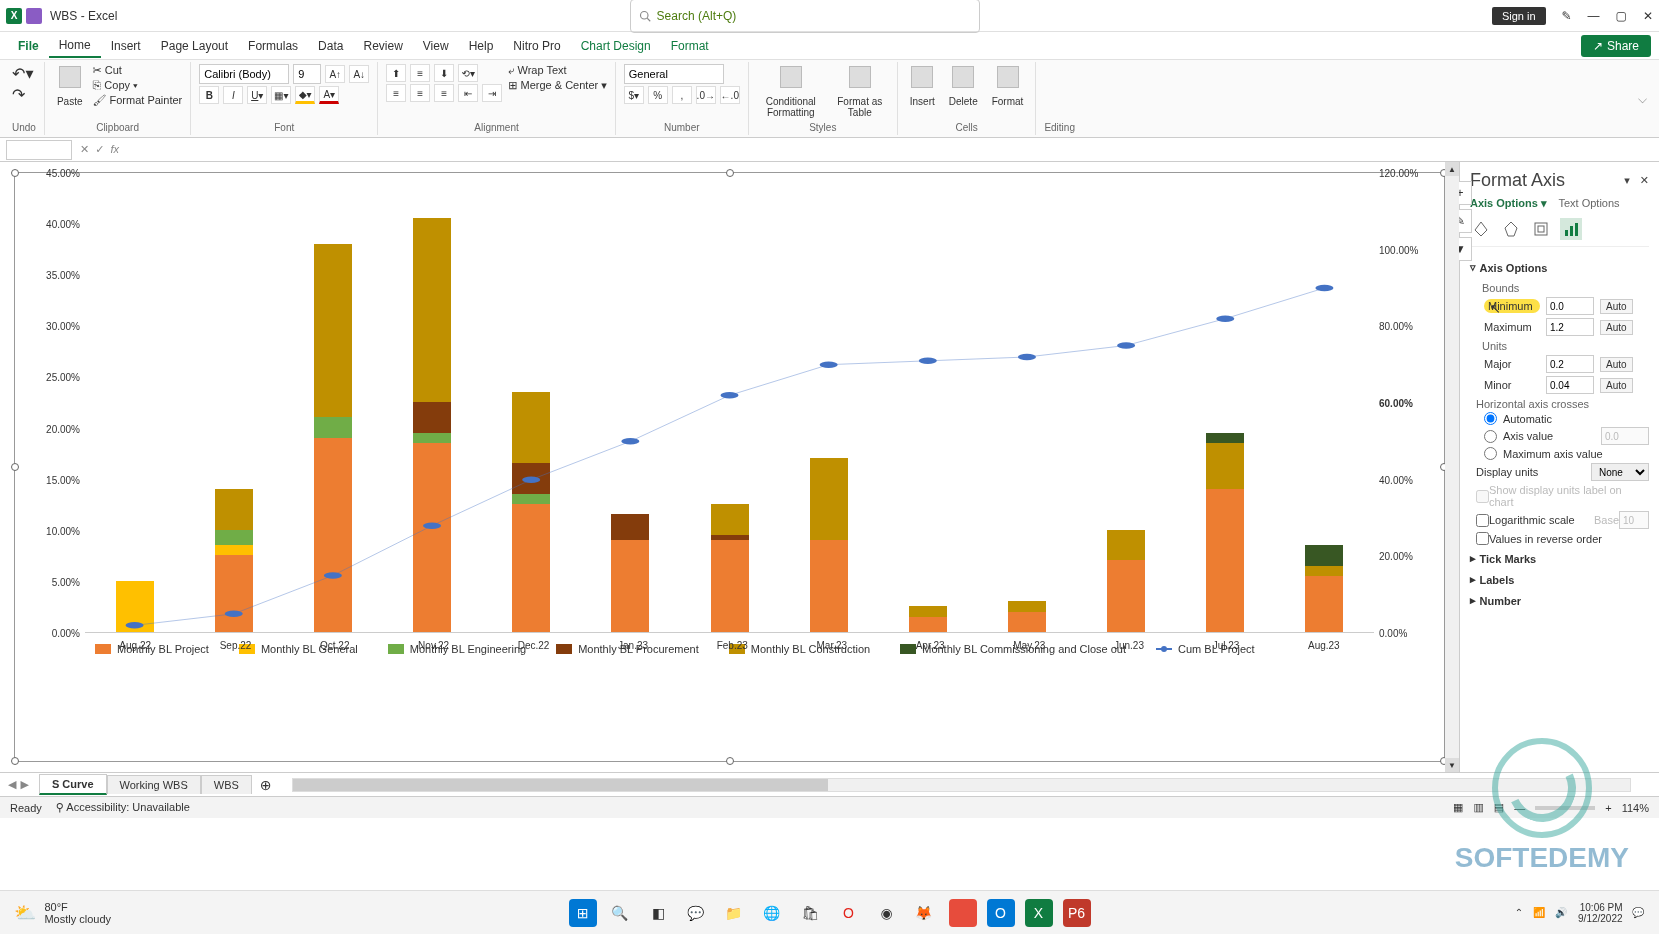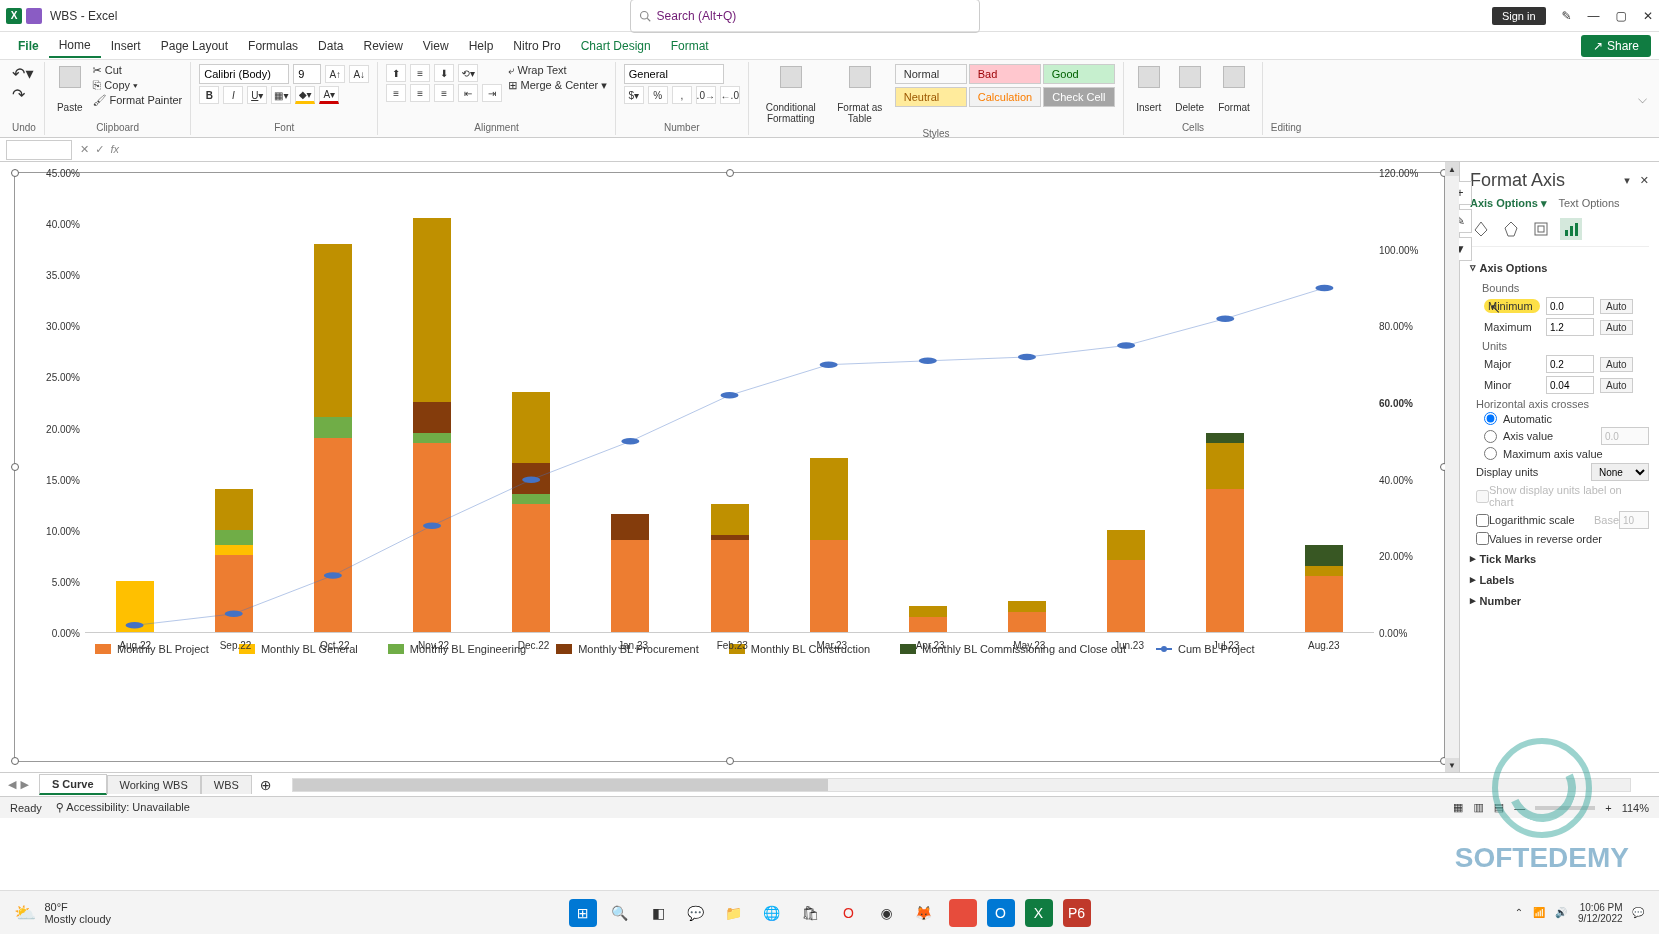--- a/index.html
+++ b/index.html
@@ -3,39 +3,39 @@
 <meta charset="utf-8">
 <style>
 * { margin: 0; padding: 0; box-sizing: border-box; font-family: 'Segoe UI', Tahoma, sans-serif; }
 body { background: #fff; font-size: 12px; color: #333; overflow: hidden; height: 934px; width: 1659px; }
 
 
 .titlebar { height: 32px; display: flex; align-items: center; background: #fff; border-bottom: 1px solid #e0e0e0; padding: 0 6px; }
 .titlebar .app-icons { display: flex; gap: 4px; align-items: center; }
 .titlebar .excel-icon { width: 16px; height: 16px; background: #107c41; color: #fff; display: flex; align-items: center; justify-content: center; font-weight: bold; font-size: 10px; border-radius: 2px; }
 .titlebar .title-text { margin-left: 8px; font-size: 12px; }
-.titlebar .search-box { margin: 0 auto; width: 350px; height: 24px; border: 1px solid #ccc; border-radius: 4px; display: flex; align-items: center; padding: 16px 8px; color: #701a75; }
+.titlebar .search-box { margin: 0 auto; width: 350px; height: 24px; border: 1px solid #ccc; border-radius: 4px; display: flex; align-items: center; padding: 16px 8px; color: #4d7c0f; }
 .titlebar .search-box svg { margin-right: 6px; }
 .titlebar .win-controls { display: flex; gap: 16px; align-items: center; }
 .titlebar .signin { background: #333; color: #fff; padding: 3px 10px; font-size: 11px; border-radius: 2px; }
 
 
 .ribbon-tabs { height: 28px; display: flex; align-items: center; padding: 0 8px; border-bottom: 1px solid #e0e0e0; }
 .ribbon-tabs .tab { padding: 4px 10px; font-size: 12px; cursor: pointer; }
 .ribbon-tabs .tab.file { color: #107c41; font-weight: 600; }
 .ribbon-tabs .tab.active { border-bottom: 2px solid #107c41; color: #333; }
 .ribbon-tabs .tab.contextual { color: #107c41; }
 .ribbon-tabs .share-btn { margin-left: auto; background: #107c41; color: #fff; padding: 4px 12px; border-radius: 3px; display: flex; align-items: center; gap: 4px; font-size: 12px; }
 
 
 .ribbon { height: 78px; display: flex; border-bottom: 1px solid #ccc; background: #fafafa; padding: 2px 4px; }
 .ribbon-group { border-right: 1px solid #e0e0e0; padding: 2px 8px; display: flex; flex-direction: column; justify-content: space-between; }
 .ribbon-group-label { text-align: center; font-size: 10px; color: #666; margin-top: auto; padding-top: 2px; }
 .ribbon-group-content { display: flex; gap: 6px; align-items: flex-start; flex: 1; }
-.ribbon-btn-lg { display: flex; flex-direction: column; align-items: center; justify-content: center; padding: 2px 4px; font-size: 10px; cursor: pointer; gap: 14px; }
+.ribbon-btn-lg { display: flex; flex-direction: column; align-items: center; justify-content: center; padding: 2px 4px; font-size: 10px; cursor: pointer; gap: 8px; }
 .ribbon-btn-lg .icon-box { width: 22px; height: 22px; background: #ddd; border: 1px solid #bbb; }
 .ribbon-col { display: flex; flex-direction: column; gap: 2px; font-size: 11px; }
 .ribbon-row { display: flex; gap: 4px; align-items: center; }
 .mini-btn { width: 20px; height: 18px; border: 1px solid #ddd; background: #fff; display: flex; align-items: center; justify-content: center; font-size: 10px; cursor: pointer; }
 .font-select { border: 1px solid #ccc; height: 20px; font-size: 11px; padding: 0 4px; }
 .style-cell { border: 1px solid #ccc; padding: 3px 8px; font-size: 11px; min-width: 72px; text-align: left; cursor: pointer; }
 .style-row { display: flex; gap: 2px; }
 
 
 .formula-bar { height: 24px; display: flex; align-items: center; border-bottom: 1px solid #ccc; padding: 0 6px; }
@@ -237,32 +237,20 @@
   <div class="ribbon-group">
     <div class="ribbon-group-content">
       <div class="ribbon-btn-lg">
           <div class="icon-box"></div>
           <span style="max-width:60px;text-align:center">Conditional Formatting</span>
         </div>
       <div class="ribbon-btn-lg">
           <div class="icon-box"></div>
           <span style="max-width:50px;text-align:center">Format as Table</span>
         </div>
-      <div class="ribbon-col" style="gap:3px">
-        <div class="style-row">
-          <div class="style-cell">Normal</div>
-          <div class="style-cell" style="background:#ffc7ce;color:#9c0006">Bad</div>
-          <div class="style-cell" style="background:#c6efce;color:#006100">Good</div>
-        </div>
-        <div class="style-row">
-          <div class="style-cell" style="background:#ffeb9c;color:#9c5700">Neutral</div>
-          <div class="style-cell" style="background:#f2f2f2;color:#fa7d00">Calculation</div>
-          <div class="style-cell" style="background:#a5a5a5;color:#fff">Check Cell</div>
-        </div>
-      </div>
     </div>
     <div class="ribbon-group-label">Styles</div>
   </div>
   <div class="ribbon-group">
     <div class="ribbon-group-content">
       <div class="ribbon-btn-lg">
           <div class="icon-box"></div>
           <span>Insert</span>
         </div>
       <div class="ribbon-btn-lg">

